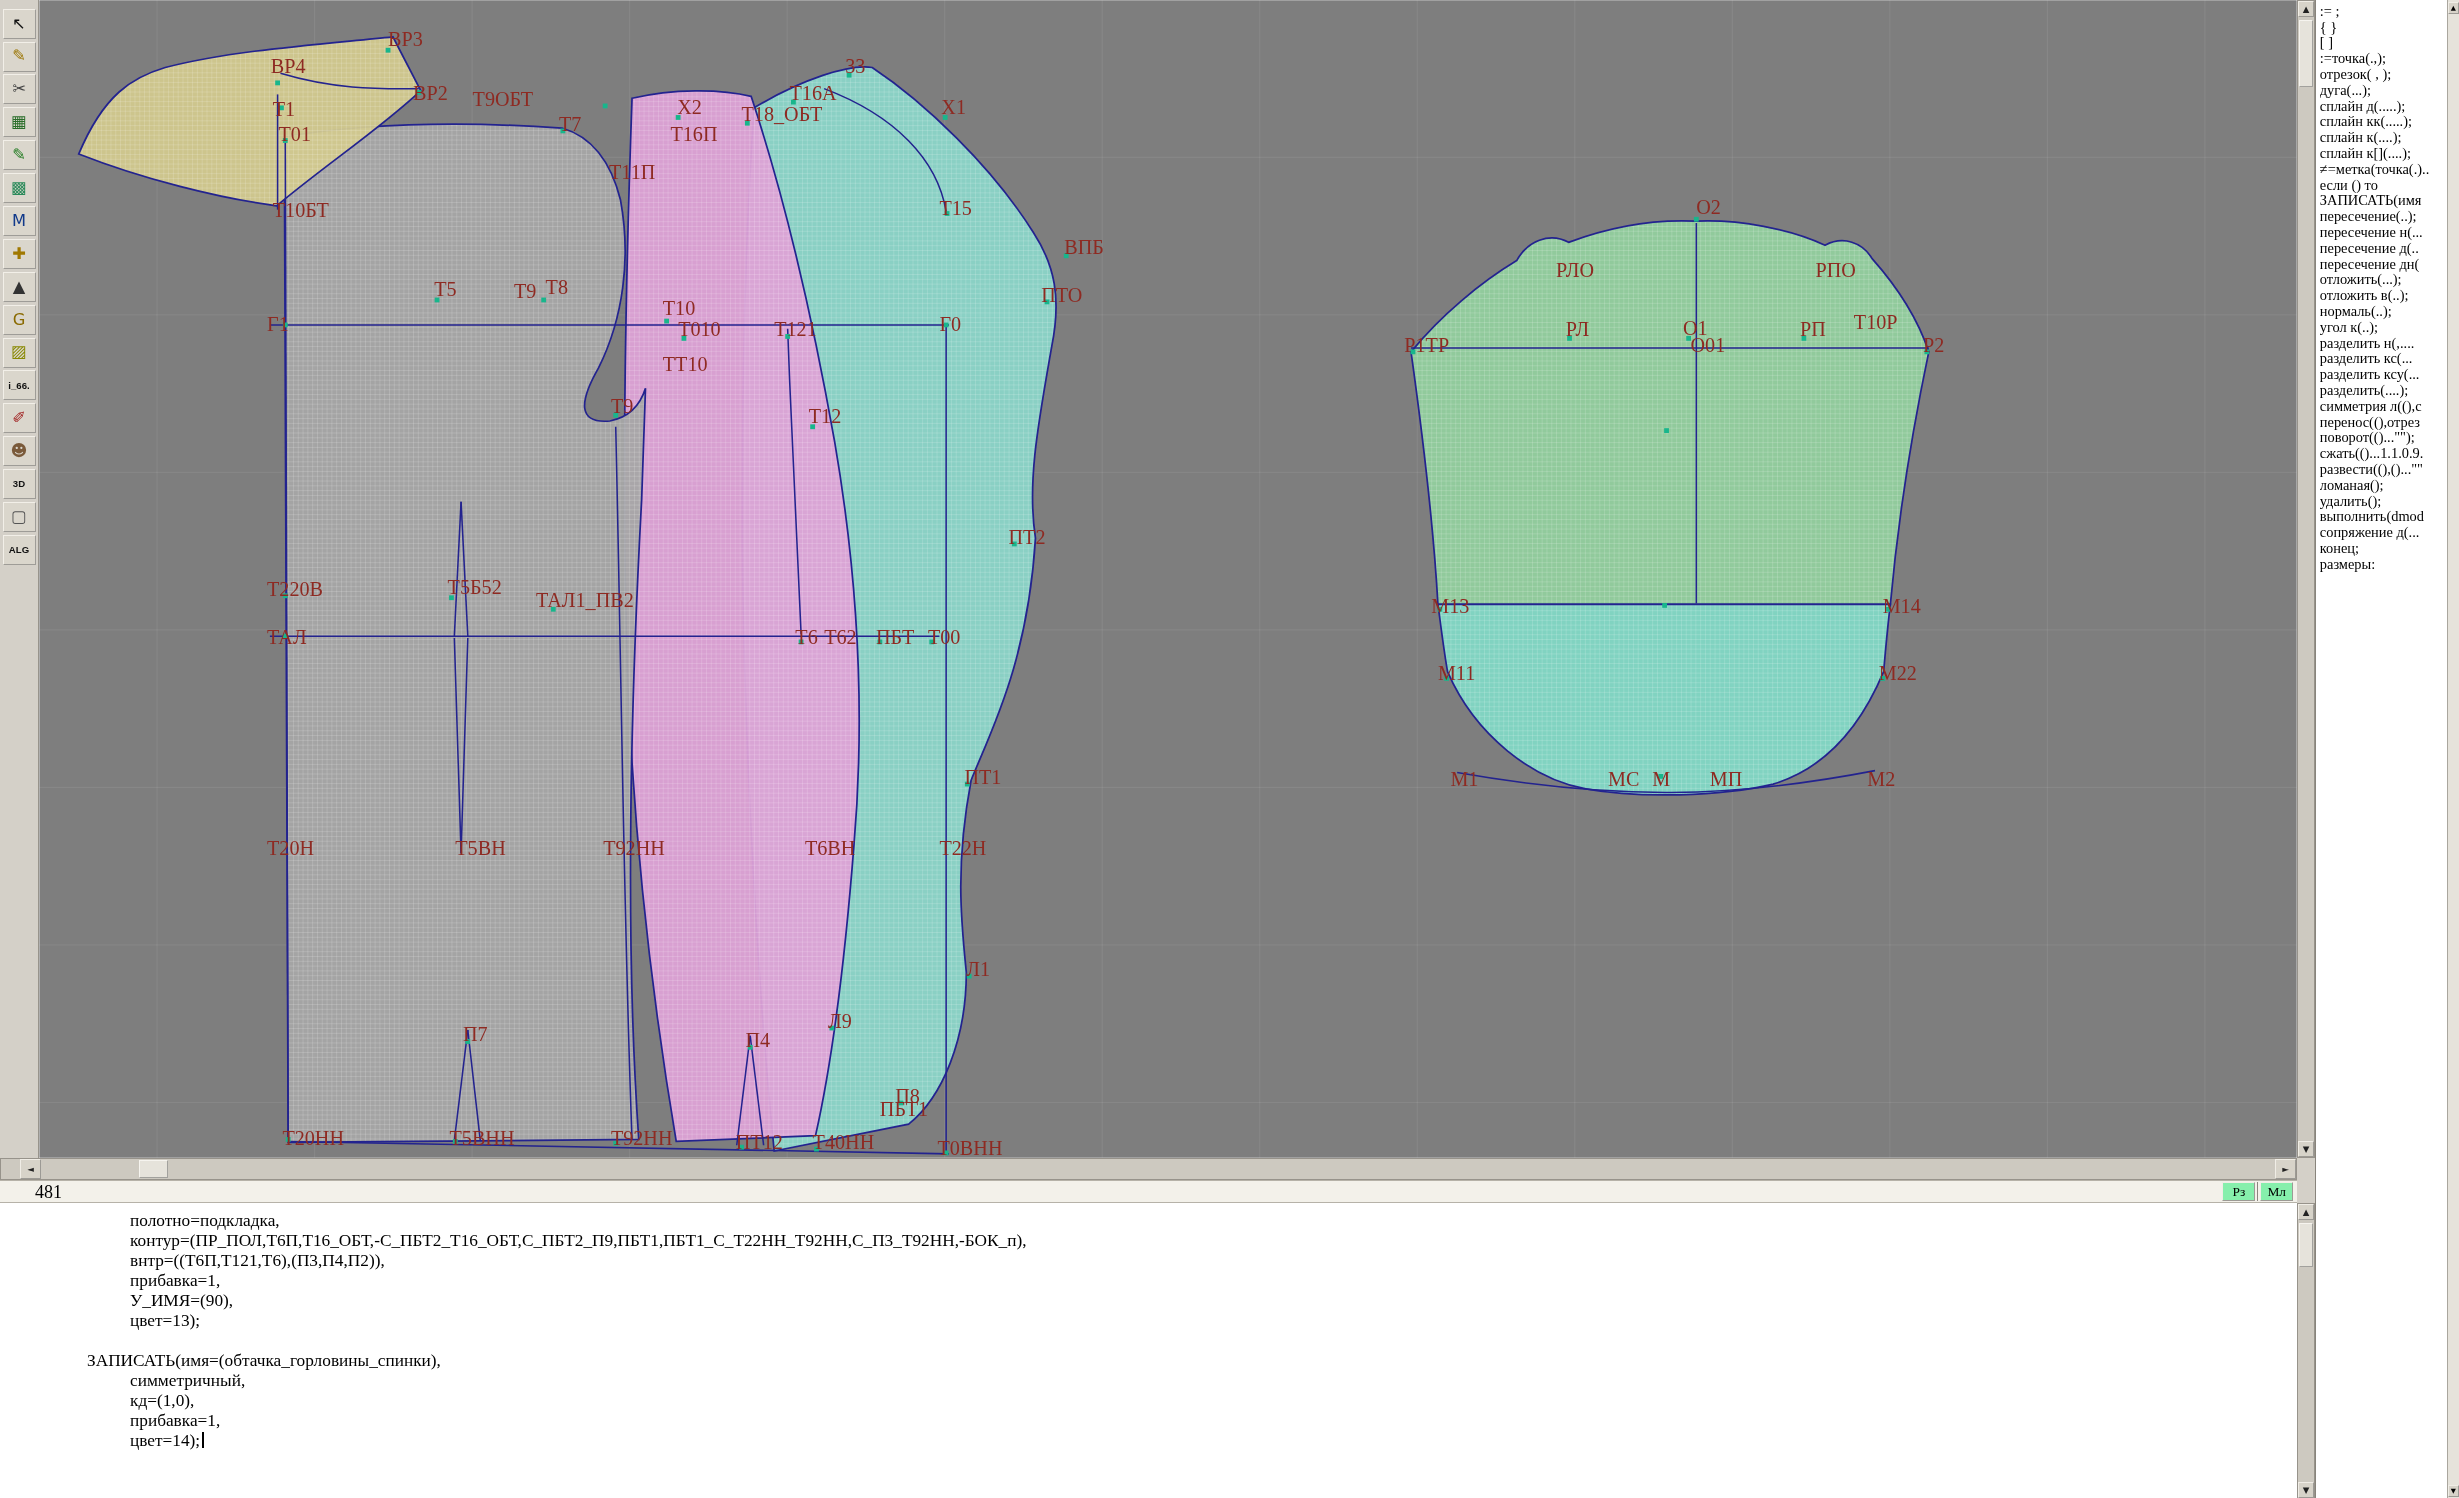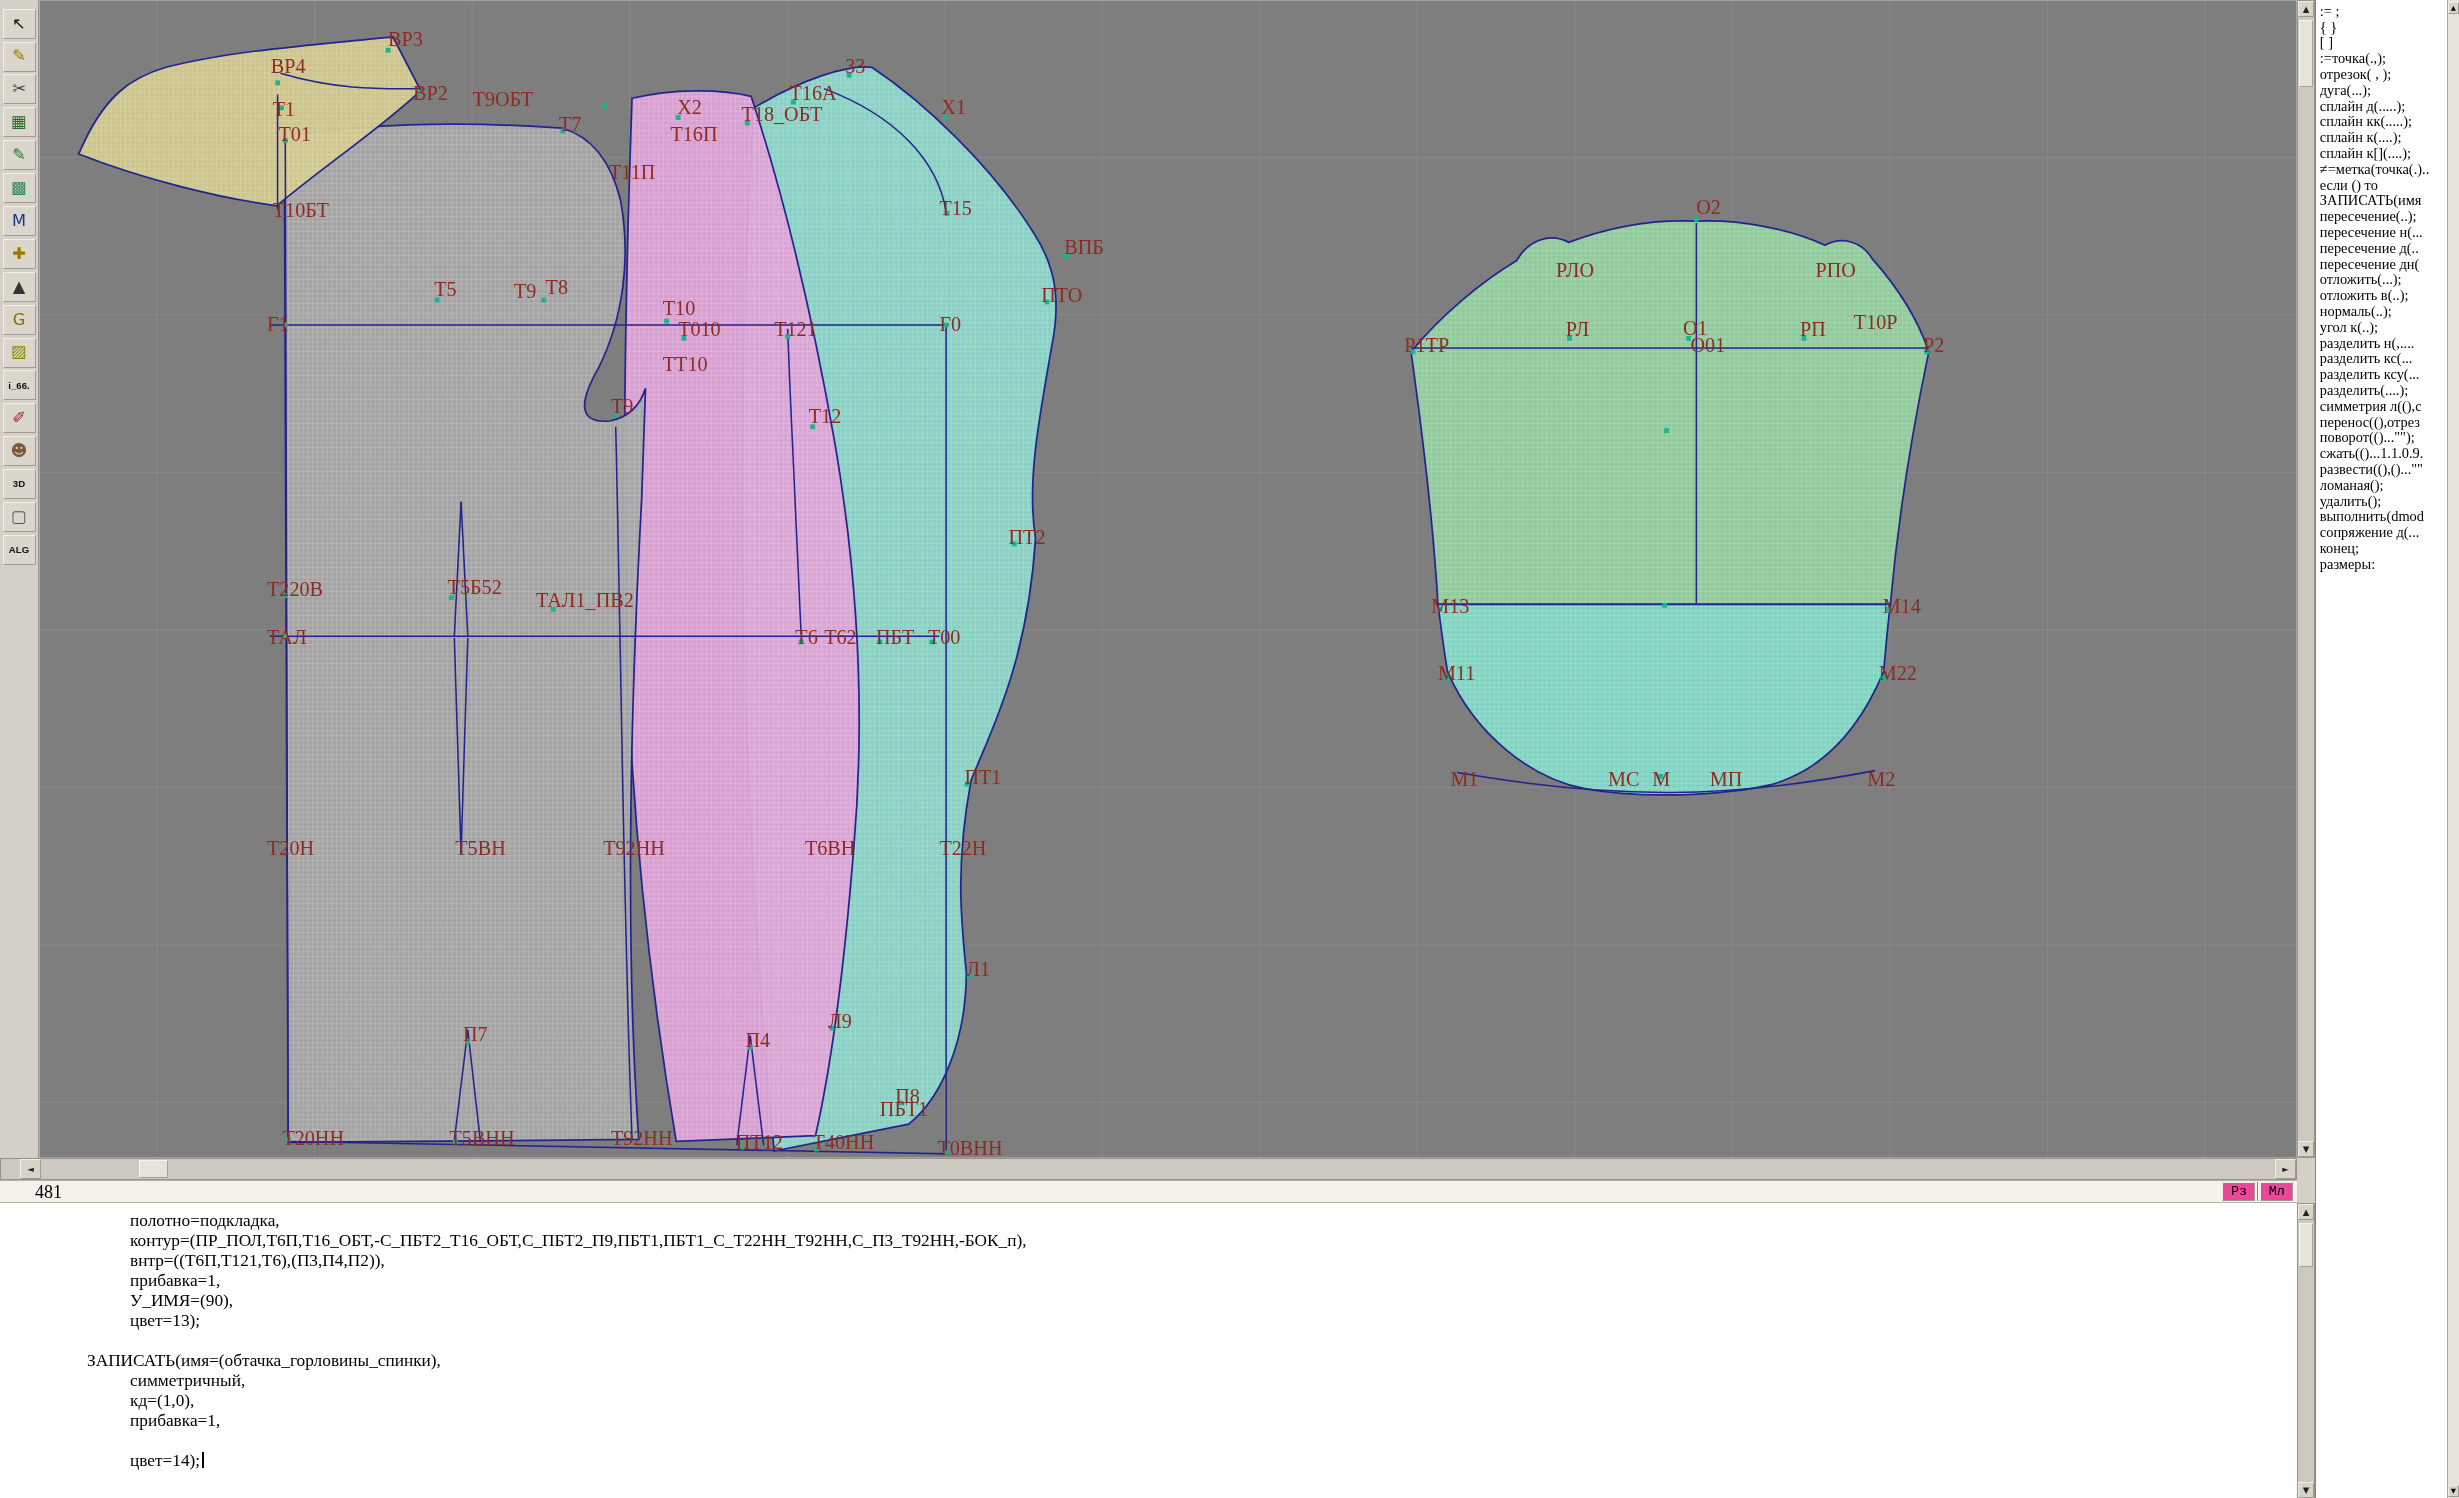--- a/index.html
+++ b/index.html
@@ -27,22 +27,22 @@
 
   #vscroll-canvas{left:2297px;top:0;width:18px;height:1158px;}
   #hscroll-canvas{left:0;top:1158px;width:2297px;height:22px;}
   #corner-strip{position:absolute;left:2297px;top:1158px;width:18px;height:341px;background:#d4d0c8;z-index:3;}
 
   
   #status-row{position:absolute;left:0;top:1180px;width:2297px;height:23px;background:#f3f1ea;
               border-top:1px solid #b6b2a8;border-bottom:1px solid #b6b2a8;z-index:3;box-sizing:border-box;}
   #line-number{position:absolute;left:35px;top:1px;font-family:"Liberation Serif",serif;font-size:18px;color:#000;}
   #pane-buttons{position:absolute;right:3.8px;top:1px;display:flex;gap:1.9px;}
-  .pane-btn{min-width:33px;height:19px;background:#ec4899;border:1.9px outset #f0ede6;font-size:13.4px;
-            font-family:Liberation Mono, monospace;display:flex;align-items:center;justify-content:center;
+  .pane-btn{min-width:33px;height:19px;background:#86efac;border:1.9px outset #f0ede6;font-size:13.4px;
+            font-family:Liberation Serif, serif;display:flex;align-items:center;justify-content:center;
             box-sizing:border-box;cursor:pointer;padding:0 3.8px;}
   .pane-sep{width:1px;height:19px;background:#8a867e;}
 
   
   #editor{position:absolute;left:0;top:1203px;width:2297px;height:296px;background:#ffffff;z-index:2;
           font-family:"Liberation Serif",serif;font-size:17.3px;line-height:20px;color:#000;
           box-sizing:border-box;padding-top:7.7px;overflow:hidden;cursor:text;padding-left:48px;}
   .code-line{height:20px;white-space:pre;}
   .caret{display:inline-block;width:1.9px;height:15.4px;background:#000;margin-left:1.9px;vertical-align:-1.9px;}
   #editor-scroll{left:2297px;top:1203px;width:18px;height:296px;}
@@ -345,21 +345,21 @@
       <div class="code-line" style="padding-left: 82px;">контур=(ПР_ПОЛ,Т6П,Т16_ОБТ,-С_ПБТ2_Т16_ОБТ,С_ПБТ2_П9,ПБТ1,ПБТ1_С_Т22НН_Т92НН,С_П3_Т92НН,-БОК_п),</div>
       <div class="code-line" style="padding-left: 82px;">внтр=((Т6П,Т121,Т6),(П3,П4,П2)),</div>
       <div class="code-line" style="padding-left: 82px;">прибавка=1,</div>
       <div class="code-line" style="padding-left: 82px;">У_ИМЯ=(90),</div>
       <div class="code-line" style="padding-left: 82px;">цвет=13);</div>
       <div class="code-line" style="padding-left: 39px;"></div>
       <div class="code-line" style="padding-left: 39px;">ЗАПИСАТЬ(имя=(обтачка_горловины_спинки),</div>
       <div class="code-line" style="padding-left: 82px;">симметричный,</div>
       <div class="code-line" style="padding-left: 82px;">кд=(1,0),</div>
       <div class="code-line" style="padding-left: 82px;">прибавка=1,</div>
-      <div class="code-line" style="padding-left: 82px; margin-top: 20px;">цвет=14);<span class="caret"></span></div>
+      <div class="code-line" style="padding-left: 82px;">цвет=14);<span class="caret"></span></div>
     </div>
 
   <div id="editor-scroll" class="sb" style="z-index:4;">
     <div class="sb-btn" style="left:0;top:0;width:16.3px;height:16.3px;">
         <span>▲</span>
       </div>
     <div class="sb-thumb" style="left:1px;top:19px;width:14.4px;height:44px;"></div>
     <div class="sb-btn" style="left:0;bottom:0;width:16.3px;height:16.3px;">
         <span>▼</span>
       </div>

